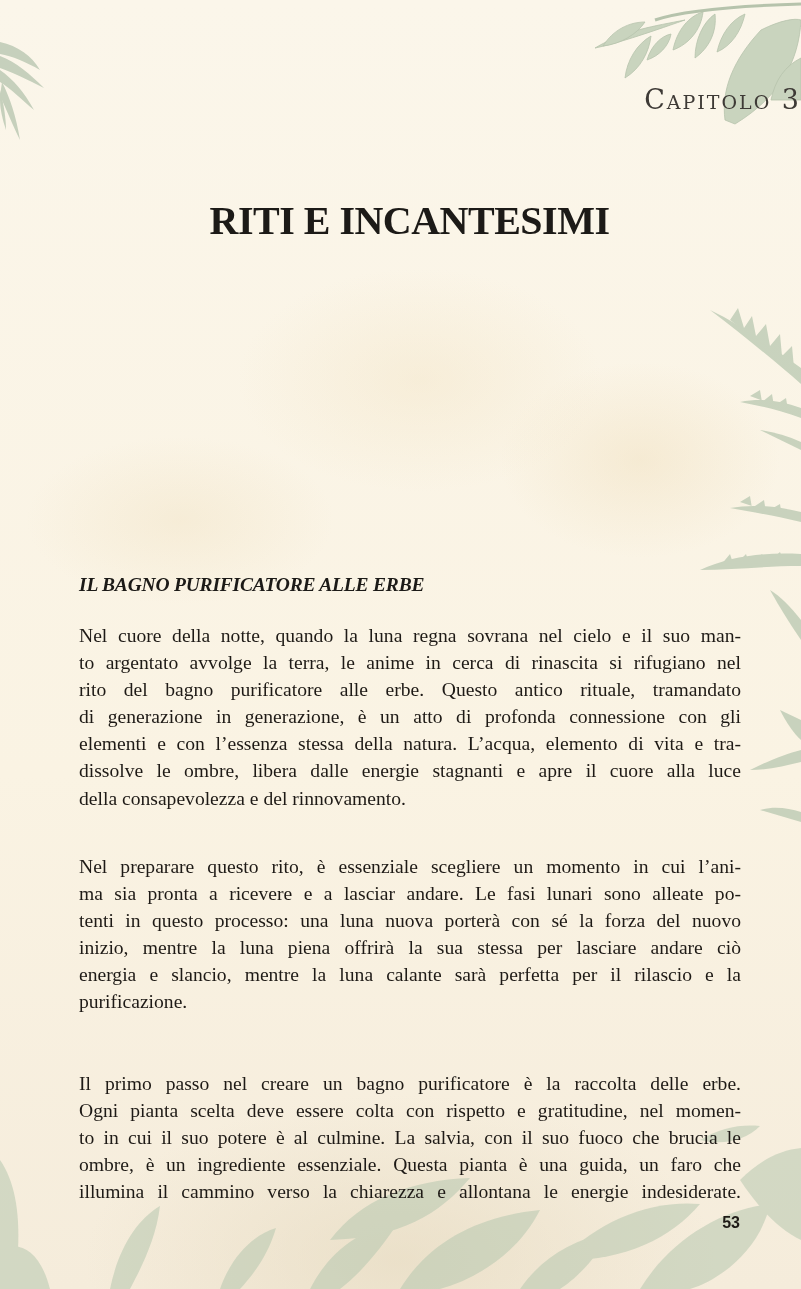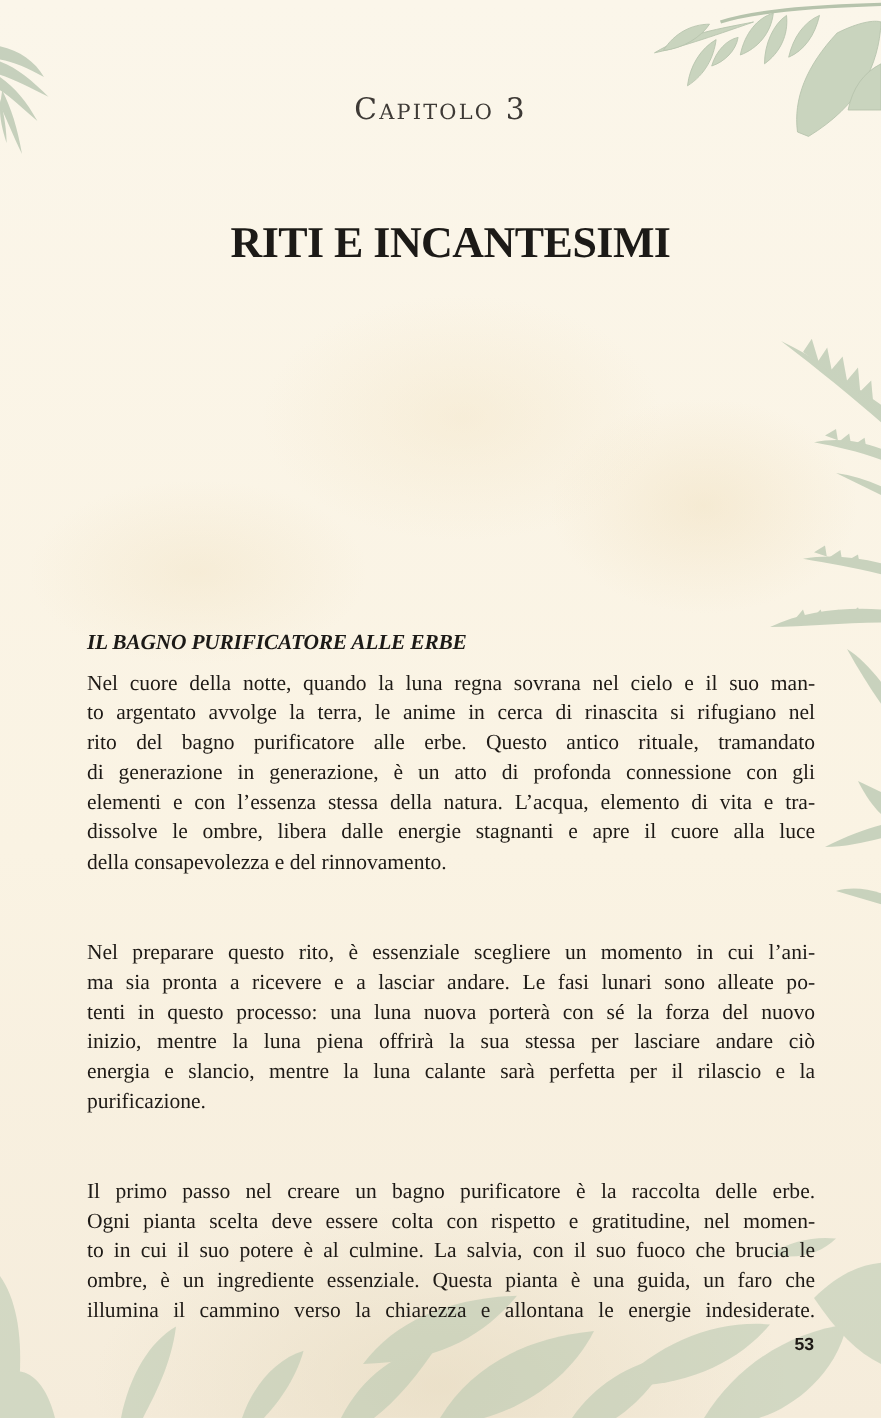--- a/index.html
+++ b/index.html
@@ -27,21 +27,21 @@
       linear-gradient(180deg, #fbf6ea 0%, #faf3e3 60%, #f5ecdb 100%);
   }
   .deco {
     position: absolute;
     pointer-events: none;
   }
   .chapter-label {
     position: absolute;
     left: 0; width: 801px;
     top: 84px;
-    text-align: center;
+    text-align: right;
     font-family: "DejaVu Serif", serif;
     font-variant: small-caps;
     font-size: 27px;
     letter-spacing: 2px;
     color: #3e3a36;
   }
   .chapter-title {
     position: absolute;
     left: 0; width: 819px;
     top: 197px;
@@ -75,21 +75,21 @@
   .body-text .line {
     display: block;
     text-align: justify;
     text-align-last: justify;
     white-space: nowrap;
     height: 27.1px;
   }
   .body-text .line.last {
     text-align-last: left;
   }
-  .p1 { top: 608px; }
+  .p1 { top: 622px; }
   .p2 { top: 853px; }
   .p3 { top: 1070px; }
   .page-number {
     position: absolute;
     left: 700px;
     width: 40px;
     top: 1214px;
     text-align: right;
     font-family: Liberation Sans, sans-serif;
     font-weight: bold;

